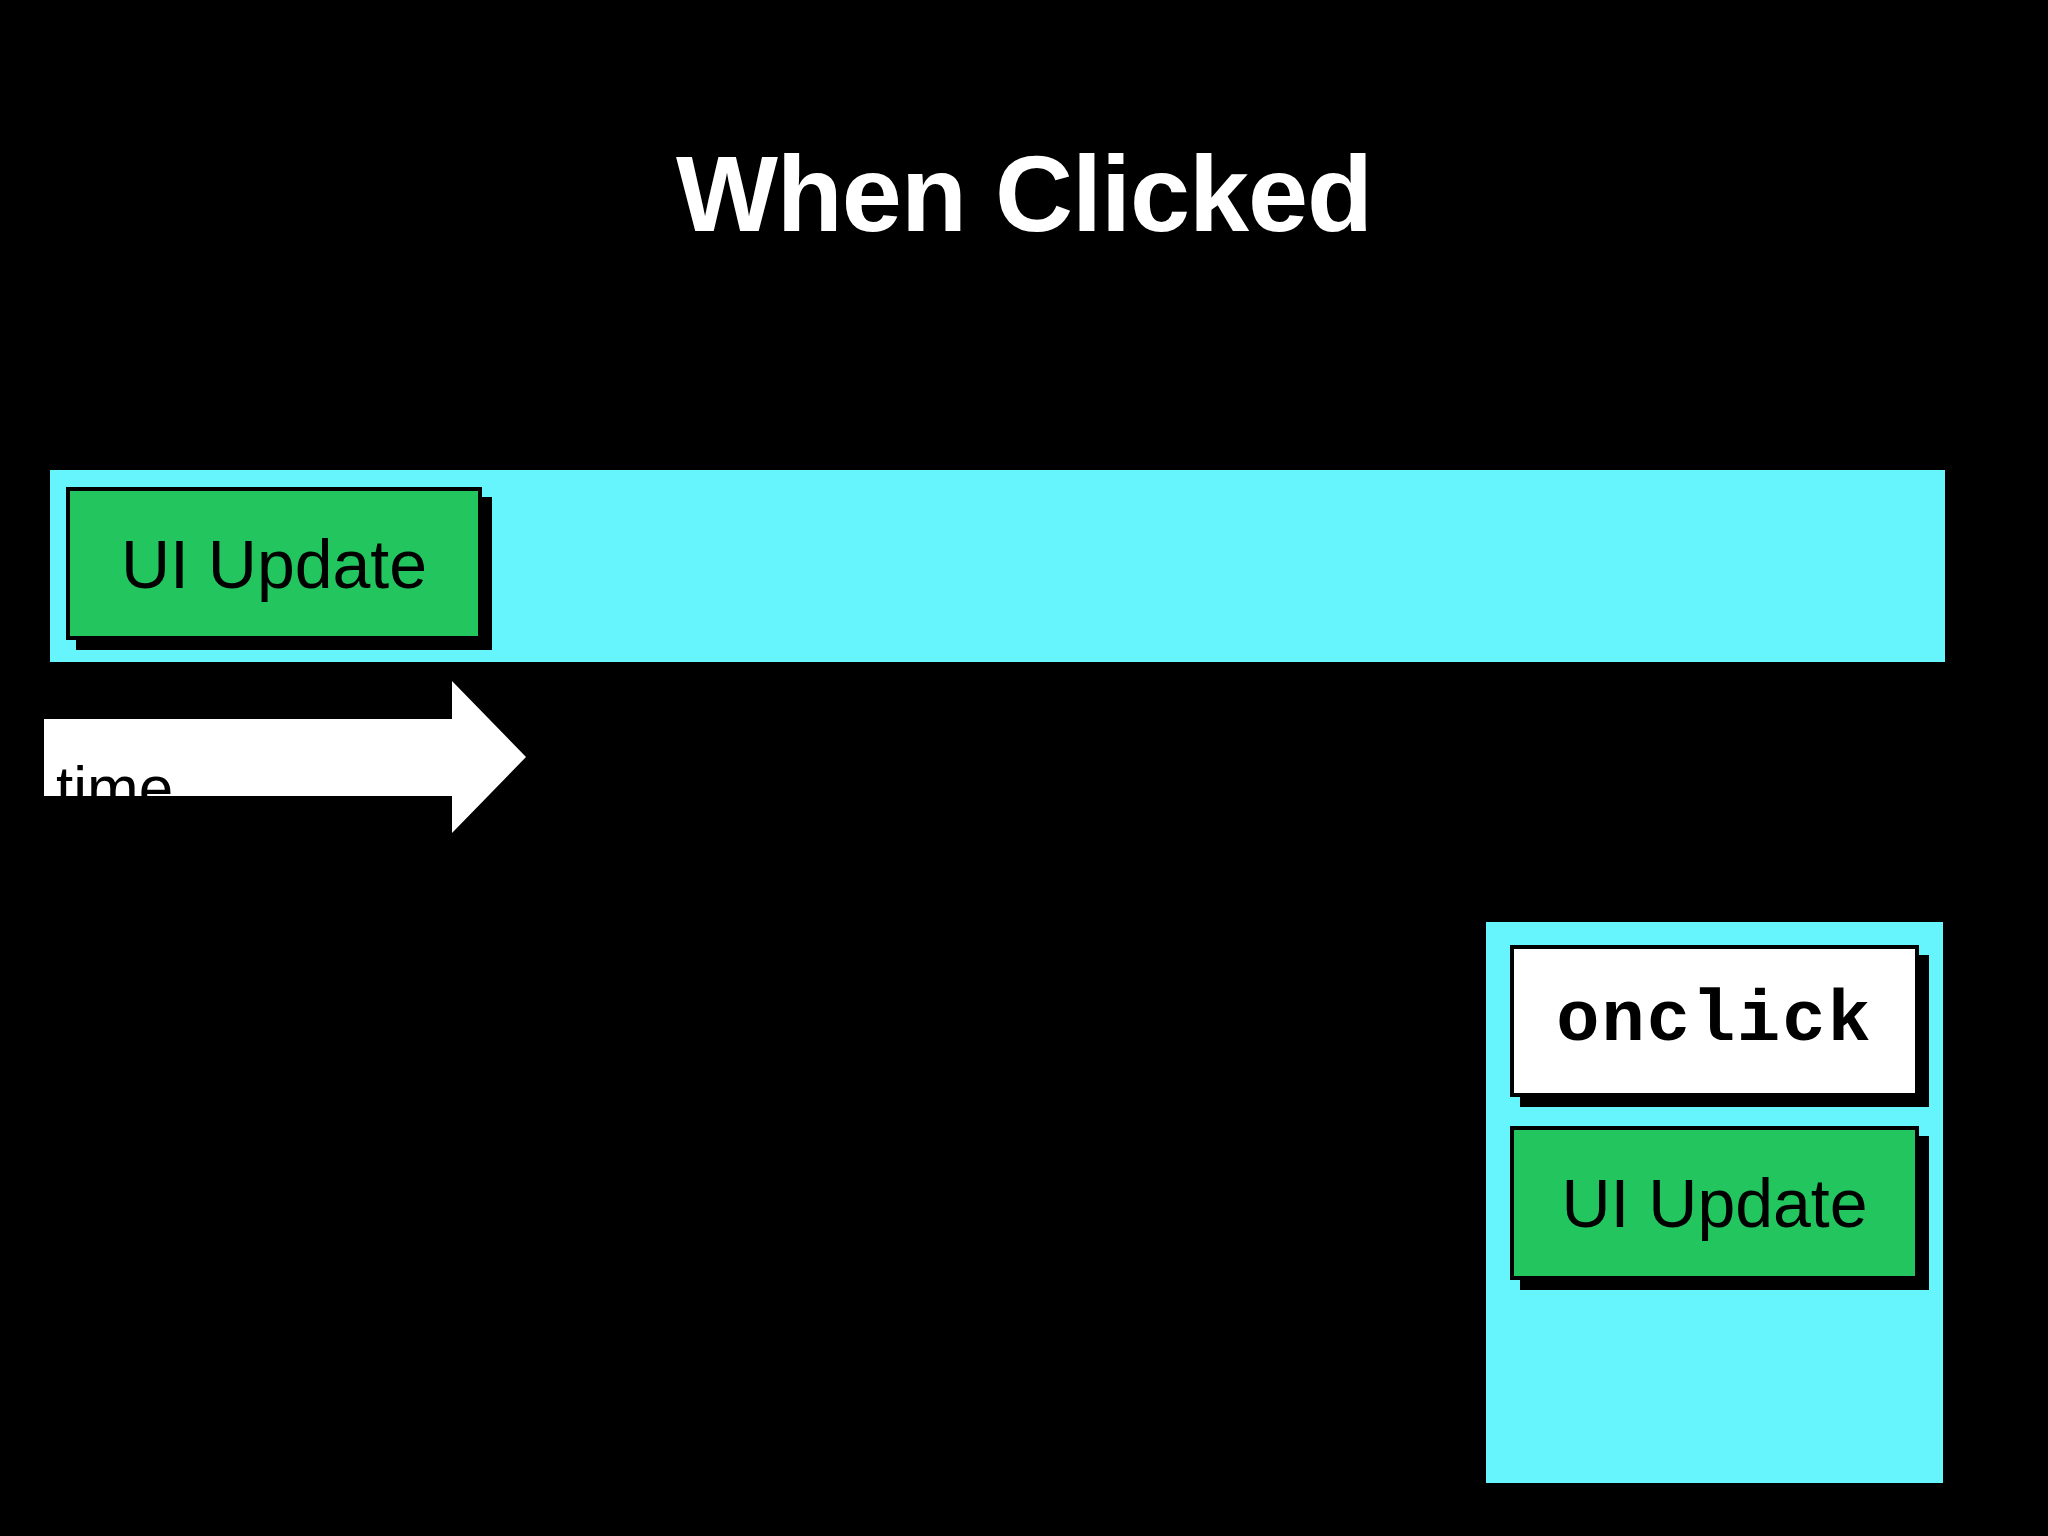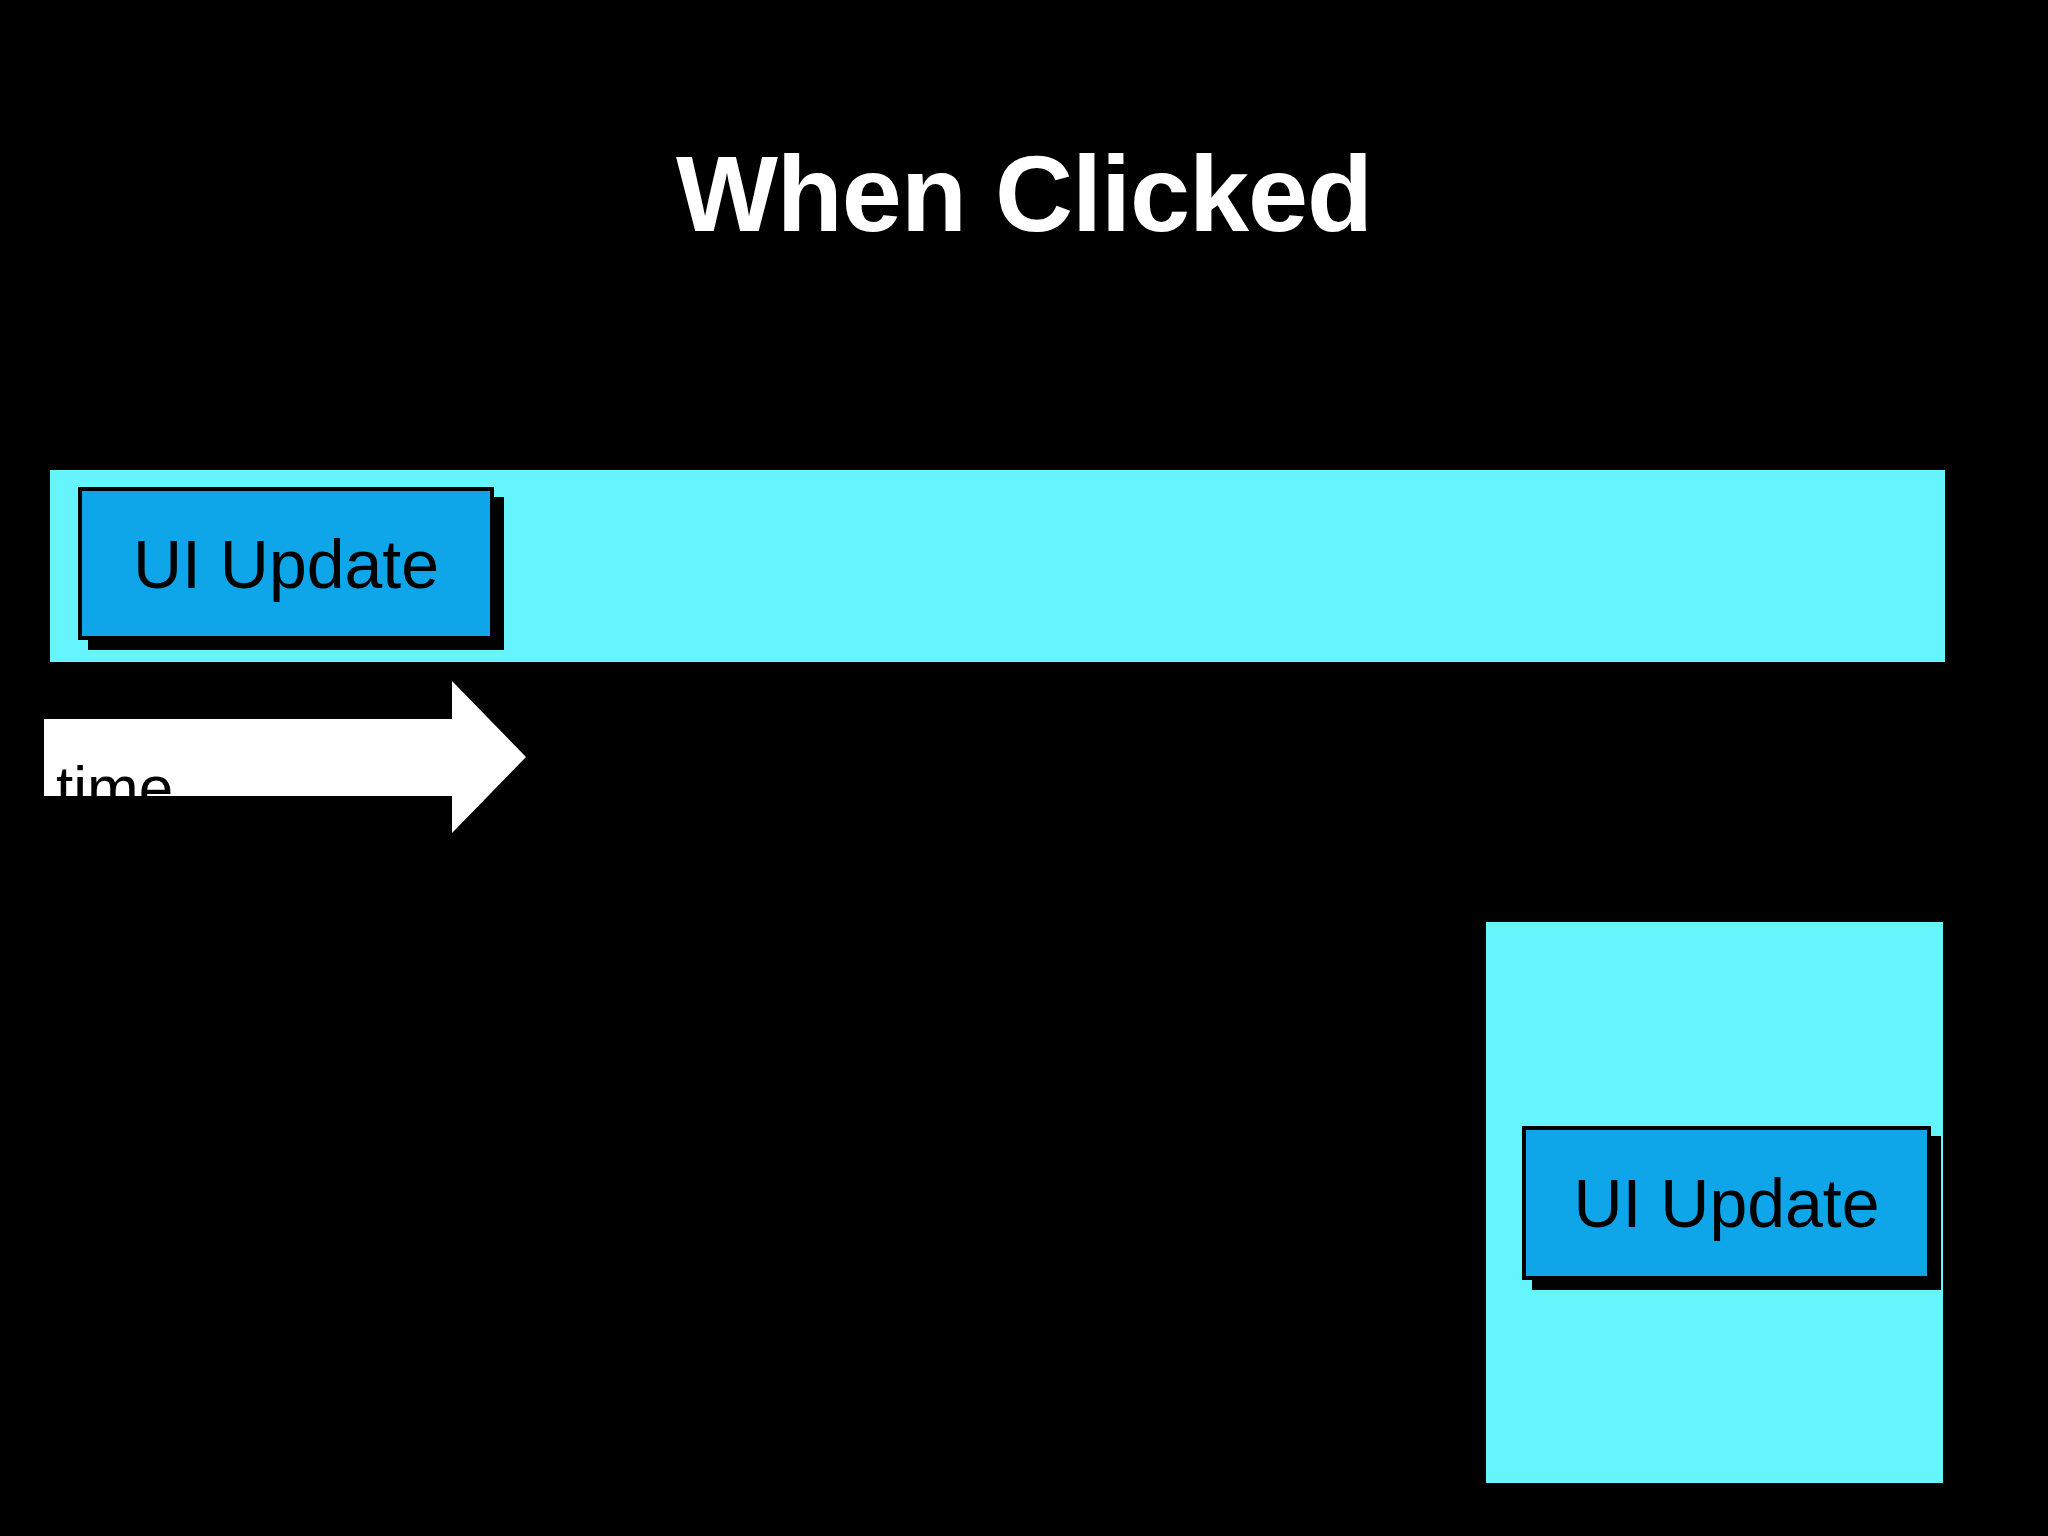--- a/index.html
+++ b/index.html
@@ -45,21 +45,21 @@
 
   .box {
     position: absolute;
     box-sizing: border-box;
     border: 4px solid #000000;
     box-shadow: 10px 10px 0 0 #000000;
     display: flex;
     align-items: center;
     justify-content: center;
   }
-  .box-gray { background: #0ea5e9; margin-left: 12px; }
+  .box-gray { background: #22c55e; }
   .box-white { background: #ffffff; }
 
   .box-label {
     color: #000000;
     font-family: "Liberation Sans", sans-serif;
     font-weight: normal;
     font-size: 68px;
     line-height: 1;
     white-space: nowrap;
   }
@@ -102,18 +102,21 @@
 
   <div class="time-arrow" style="left:40px; top:676px; width:490px; height:162px;">
     <svg width="490" height="162" viewBox="0 0 490 162">
       <polygon points="4,43 412,43 412,5 486,81 412,157 412,120 4,120" fill="#ffffff" stroke="none"></polygon>
     </svg>
   </div>
   <div class="time-arrow-label" style="left:56px; top:728px;">time</div>
 
   <div class="cyan-column" style="left:1486px; top:922px; width:457px; height:561px;"></div>
 
+  <div class="box box-white" style="left:1510px; top:945px; width:409px; height:152px;">
+    <span class="box-label-mono">onclick</span>
+  </div>
 
   <div class="box box-gray" style="left:1510px; top:1126px; width:409px; height:154px;">
     <span class="box-label">UI Update</span>
   </div>
 
 </div>
 
 </body></html>

